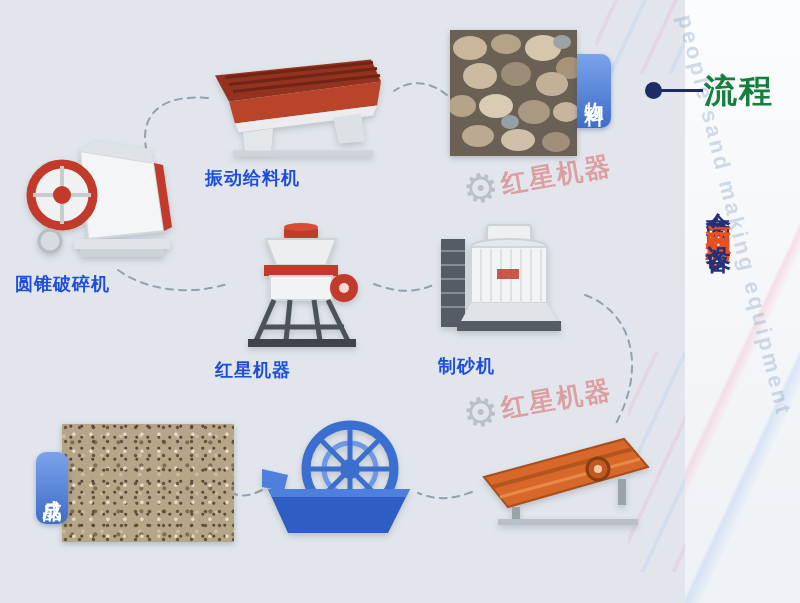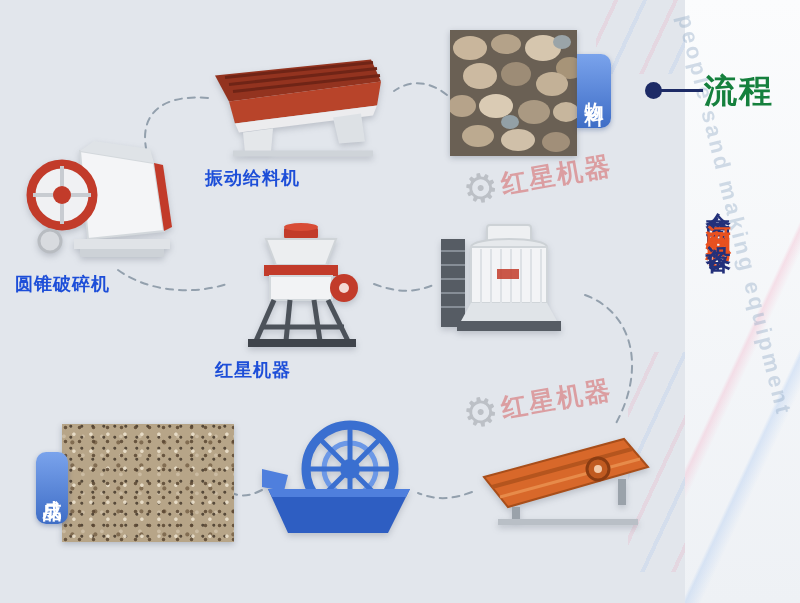--- a/index.html
+++ b/index.html
@@ -255,20 +255,21 @@
         <rect x="34" y="76" width="8" height="14"></rect>
         <rect x="140" y="48" width="8" height="26"></rect>
       </g>
       <rect x="20" y="88" width="140" height="6" fill="#b9bfc6"></rect>
     </svg>
   </div>
 
   <div class="label l-feeder">振动给料机</div>
   <div class="label l-jaw">圆锥破碎机</div>
   <div class="label l-cone">红星机器</div>
+  <div class="label l-sandmaker">制砂机</div>
 
   <div class="sand-photo"></div>
   <div class="tag product-tag">成品</div>
 
   <div class="brand-wm" style="left:462px;top:158px;">
     <span class="brand-gear">⚙</span>
     <span class="brand-text">红星机器</span>
   </div>
   <div class="brand-wm" style="left:462px;top:382px;">
     <span class="brand-gear">⚙</span>

